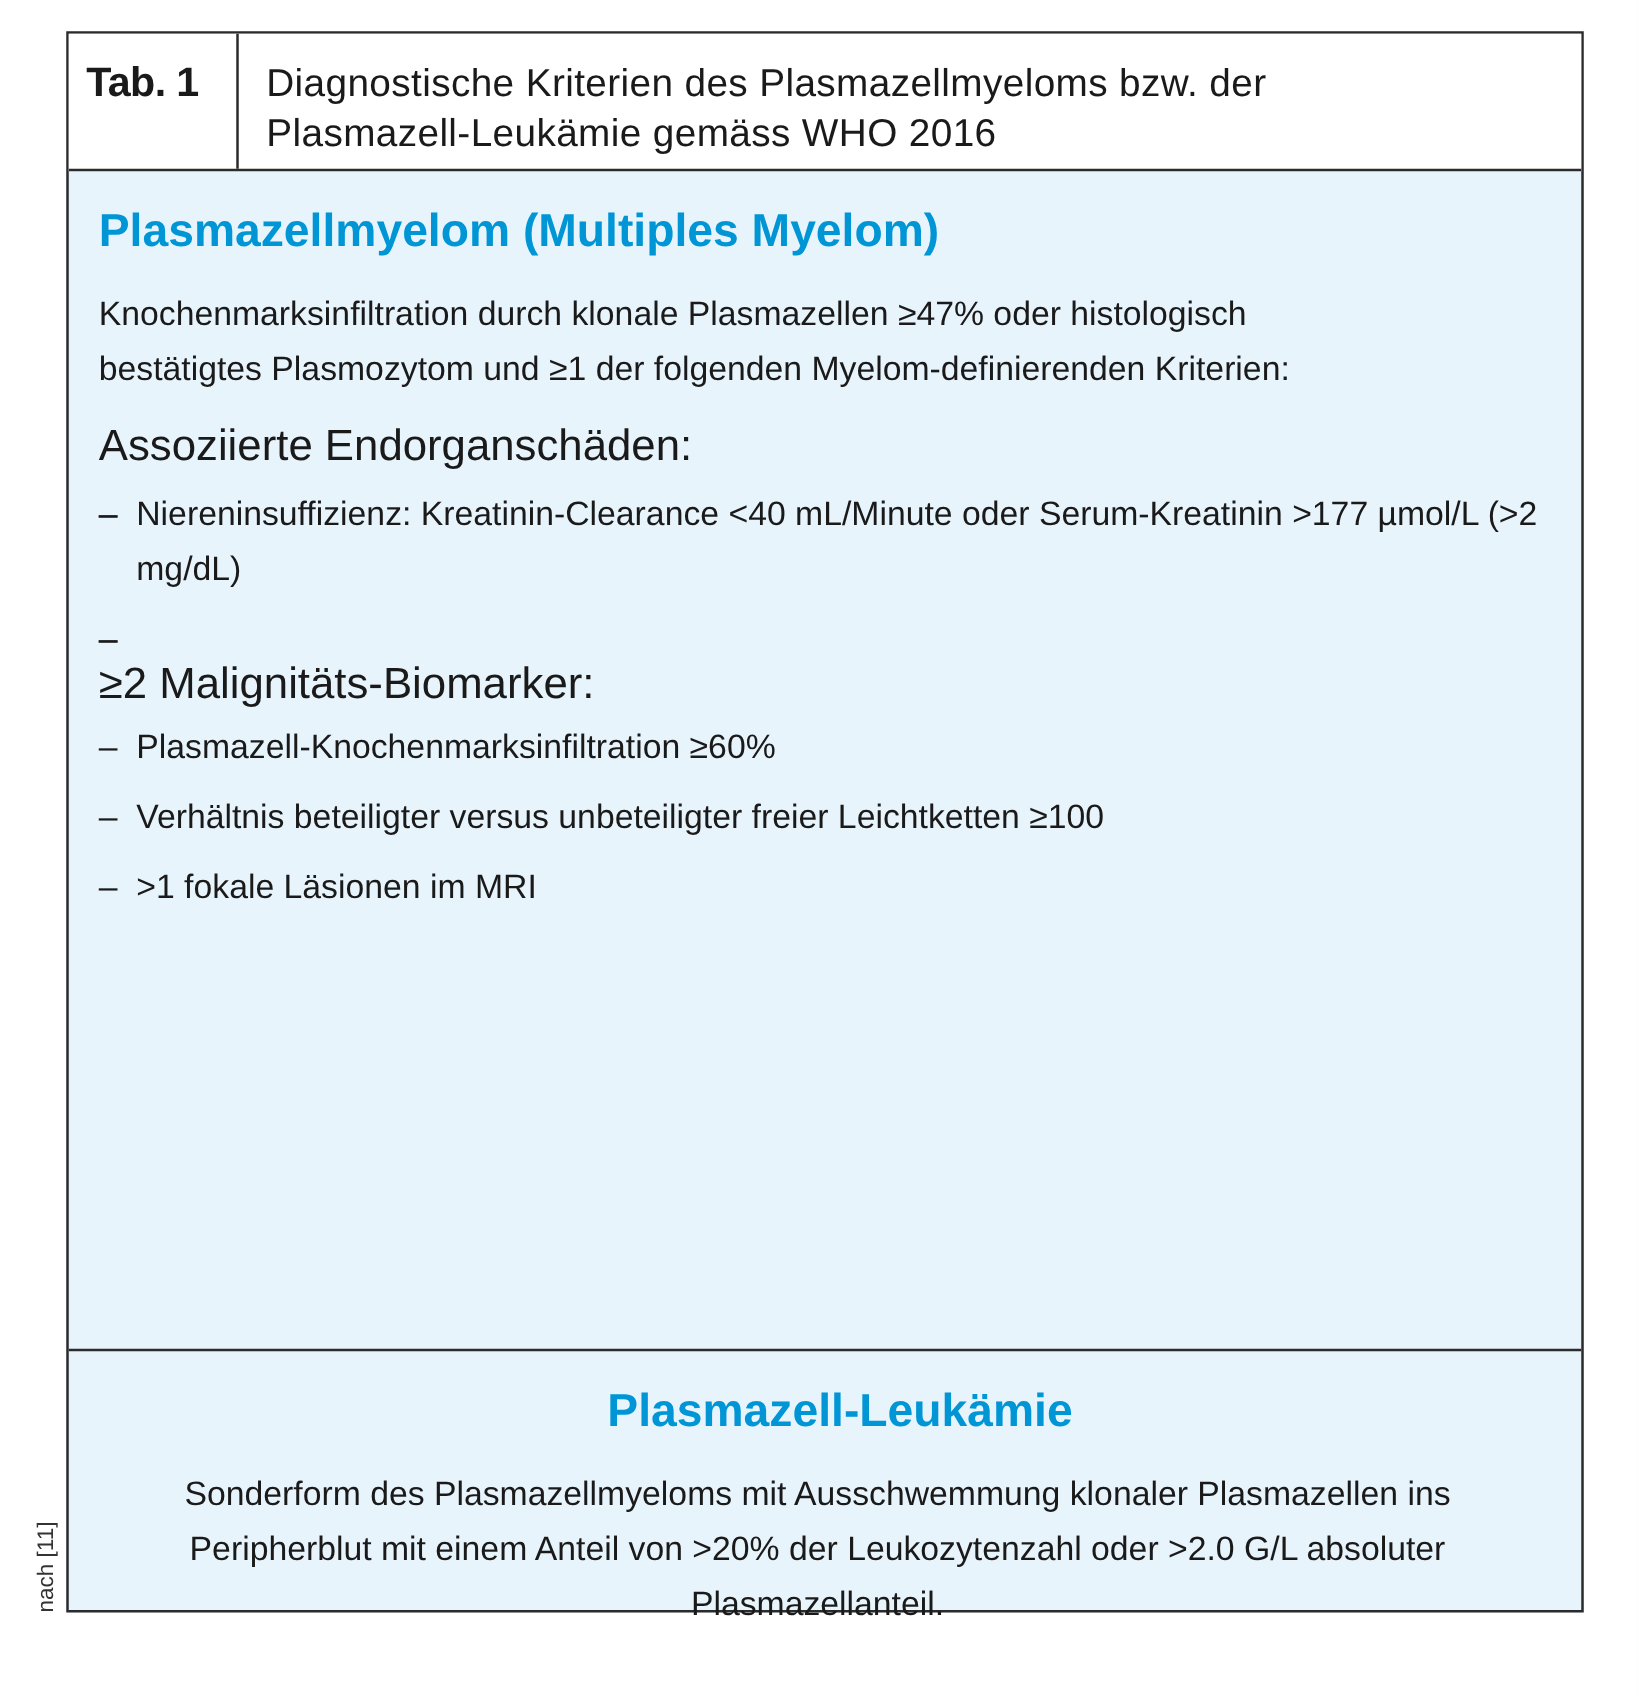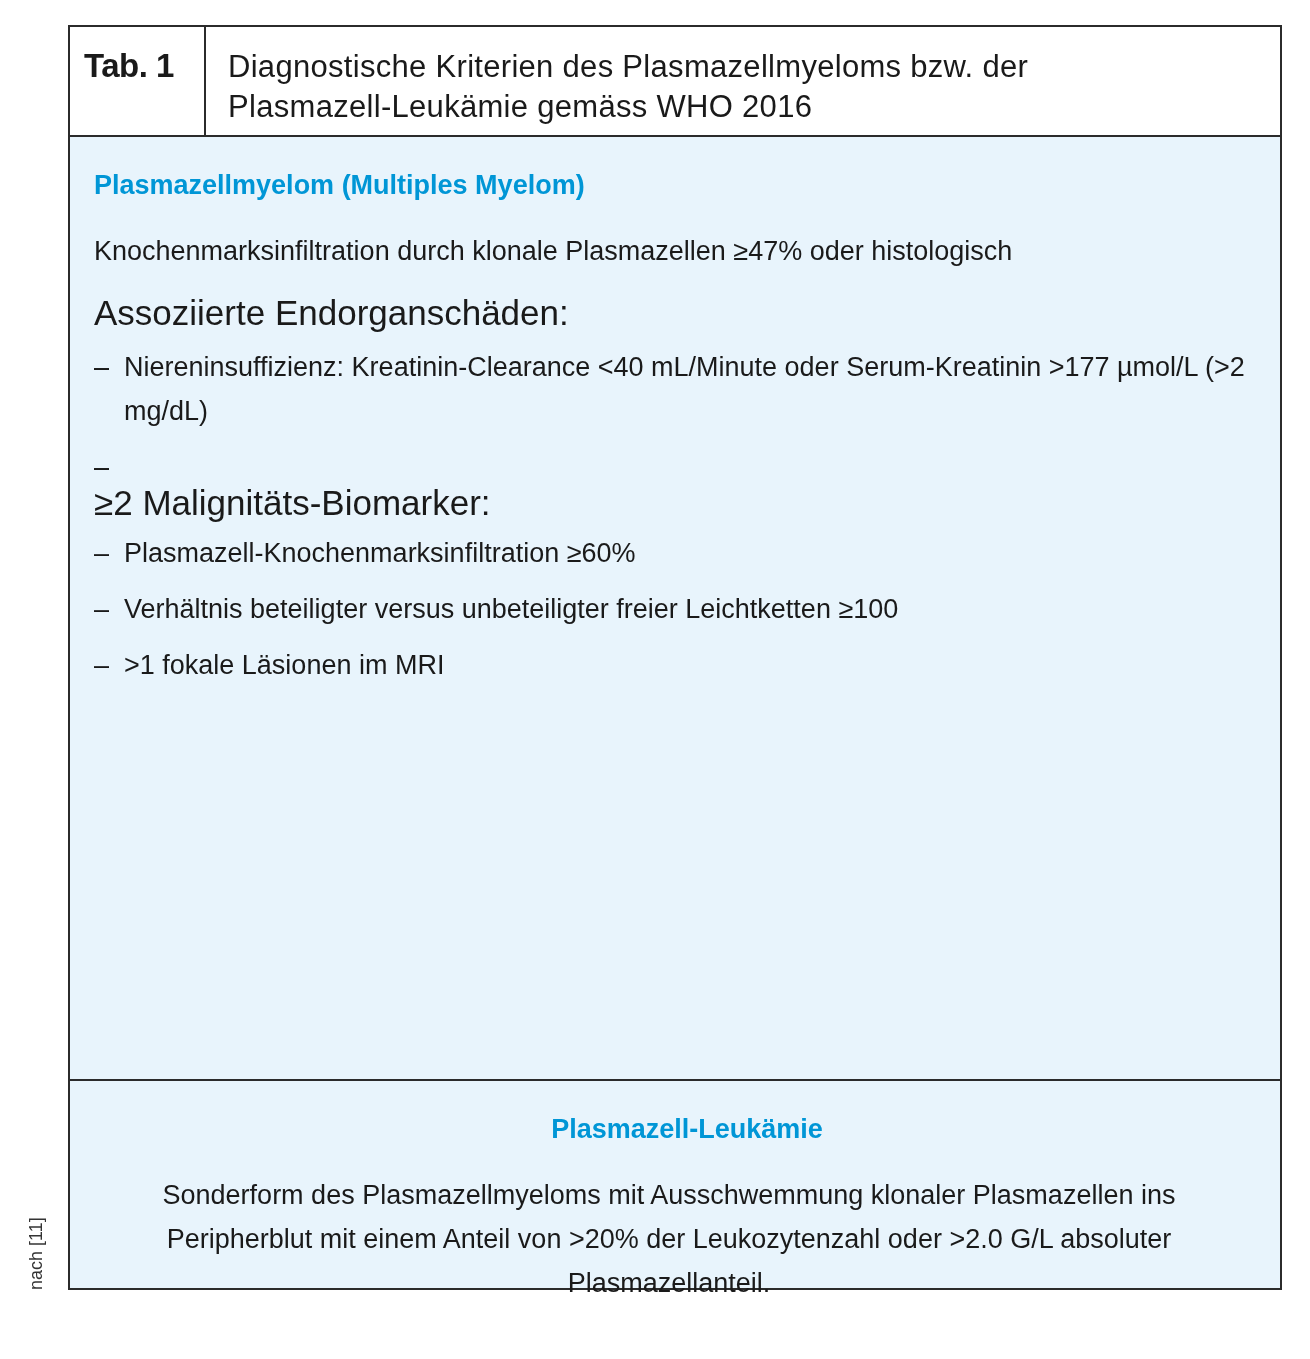--- a/index.html
+++ b/index.html
@@ -1,33 +1,33 @@
 <!DOCTYPE html>
 <html><head>
 <meta charset="utf-8">
 <style>
   html, body { margin: 0; padding: 0; background: #ffffff; }
   body { width: 1310px; height: 1359px; position: relative; font-family: "Liberation Sans", sans-serif; color: #1a1a1a; }
   .table {
-    position: absolute; left: 68px; top: 25px; width: 1214px; height: 1265px;
+    position: absolute; left: 53px; top: 25px; width: 1214px; height: 1265px;
     border: 2px solid #2b2b2b; box-sizing: border-box; background: #e8f4fc;
   }
   .header {
     display: flex; height: 110px; border-bottom: 2px solid #2b2b2b; background: #ffffff; box-sizing: border-box;
   }
   .tab-label {
     width: 136px; border-right: 2px solid #2b2b2b; box-sizing: border-box;
     font-weight: bold; font-size: 33px; padding: 20px 0 0 14px; letter-spacing: -0.5px;
   }
   .tab-title {
     font-size: 31px; line-height: 40px; padding: 20px 0 0 22px; letter-spacing: 0.3px;
   }
   .section1 { height: 944px; border-bottom: 2px solid #2b2b2b; box-sizing: border-box; padding: 30px 0 0 24px; }
   .section2 { padding: 30px 0 0 24px; text-align: center; }
-  .sec-heading { color: #0096d6; font-weight: bold; font-size: 27px; line-height: 36px; margin: 0 0 26px 0; }
+  .sec-heading { color: #0096d6; font-weight: bold; font-size: 37px; line-height: 36px; margin: 0 0 26px 0; }
   .para { font-size: 27px; line-height: 44px; margin: 0 0 20px 0; }
   .sub-heading { font-weight: normal; font-size: 35px; line-height: 40px; margin: 10px 0 8px 0; }
   .list { list-style: none; margin: 0; padding: 0; }
   .list li { position: relative; padding-left: 30px; font-size: 27px; line-height: 44px; margin-bottom: 12px; width: 1130px; }
   .list li .dash { position: absolute; left: 0; top: 0; }
   .spacer { height: 28px; }
   .source {
     position: absolute; left: 26px; top: 1290px; transform-origin: left top; transform: rotate(-90deg);
     font-size: 18px; color: #333; white-space: nowrap;
   }
@@ -41,20 +41,21 @@
     <div class="tab-title">
       <div>Diagnostische Kriterien des Plasmazellmyeloms bzw. der</div>
       <div>Plasmazell-Leukämie gemäss WHO 2016</div>
     </div>
   </div>
 
   <div class="section1">
     <div class="sec-heading">Plasmazellmyelom (Multiples Myelom)</div>
     <div class="para">
       <div>Knochenmarksinfiltration durch klonale Plasmazellen ≥47% oder histologisch</div>
+      <div>bestätigtes Plasmozytom und ≥1 der folgenden Myelom-definierenden Kriterien:</div>
     </div>
 
     <div class="sub-heading">Assoziierte Endorganschäden:</div>
     <ul class="list">
       <li><span class="dash">–</span></li>
       <li><span class="dash">–</span><span>Niereninsuffizienz: Kreatinin-Clearance &lt;40 mL/Minute oder Serum-Kreatinin &gt;177 µmol/L (&gt;2 mg/dL)</span></li>
       <li><span class="dash">–</span></li>
       <li><span class="dash">–</span></li>
     </ul>
 

